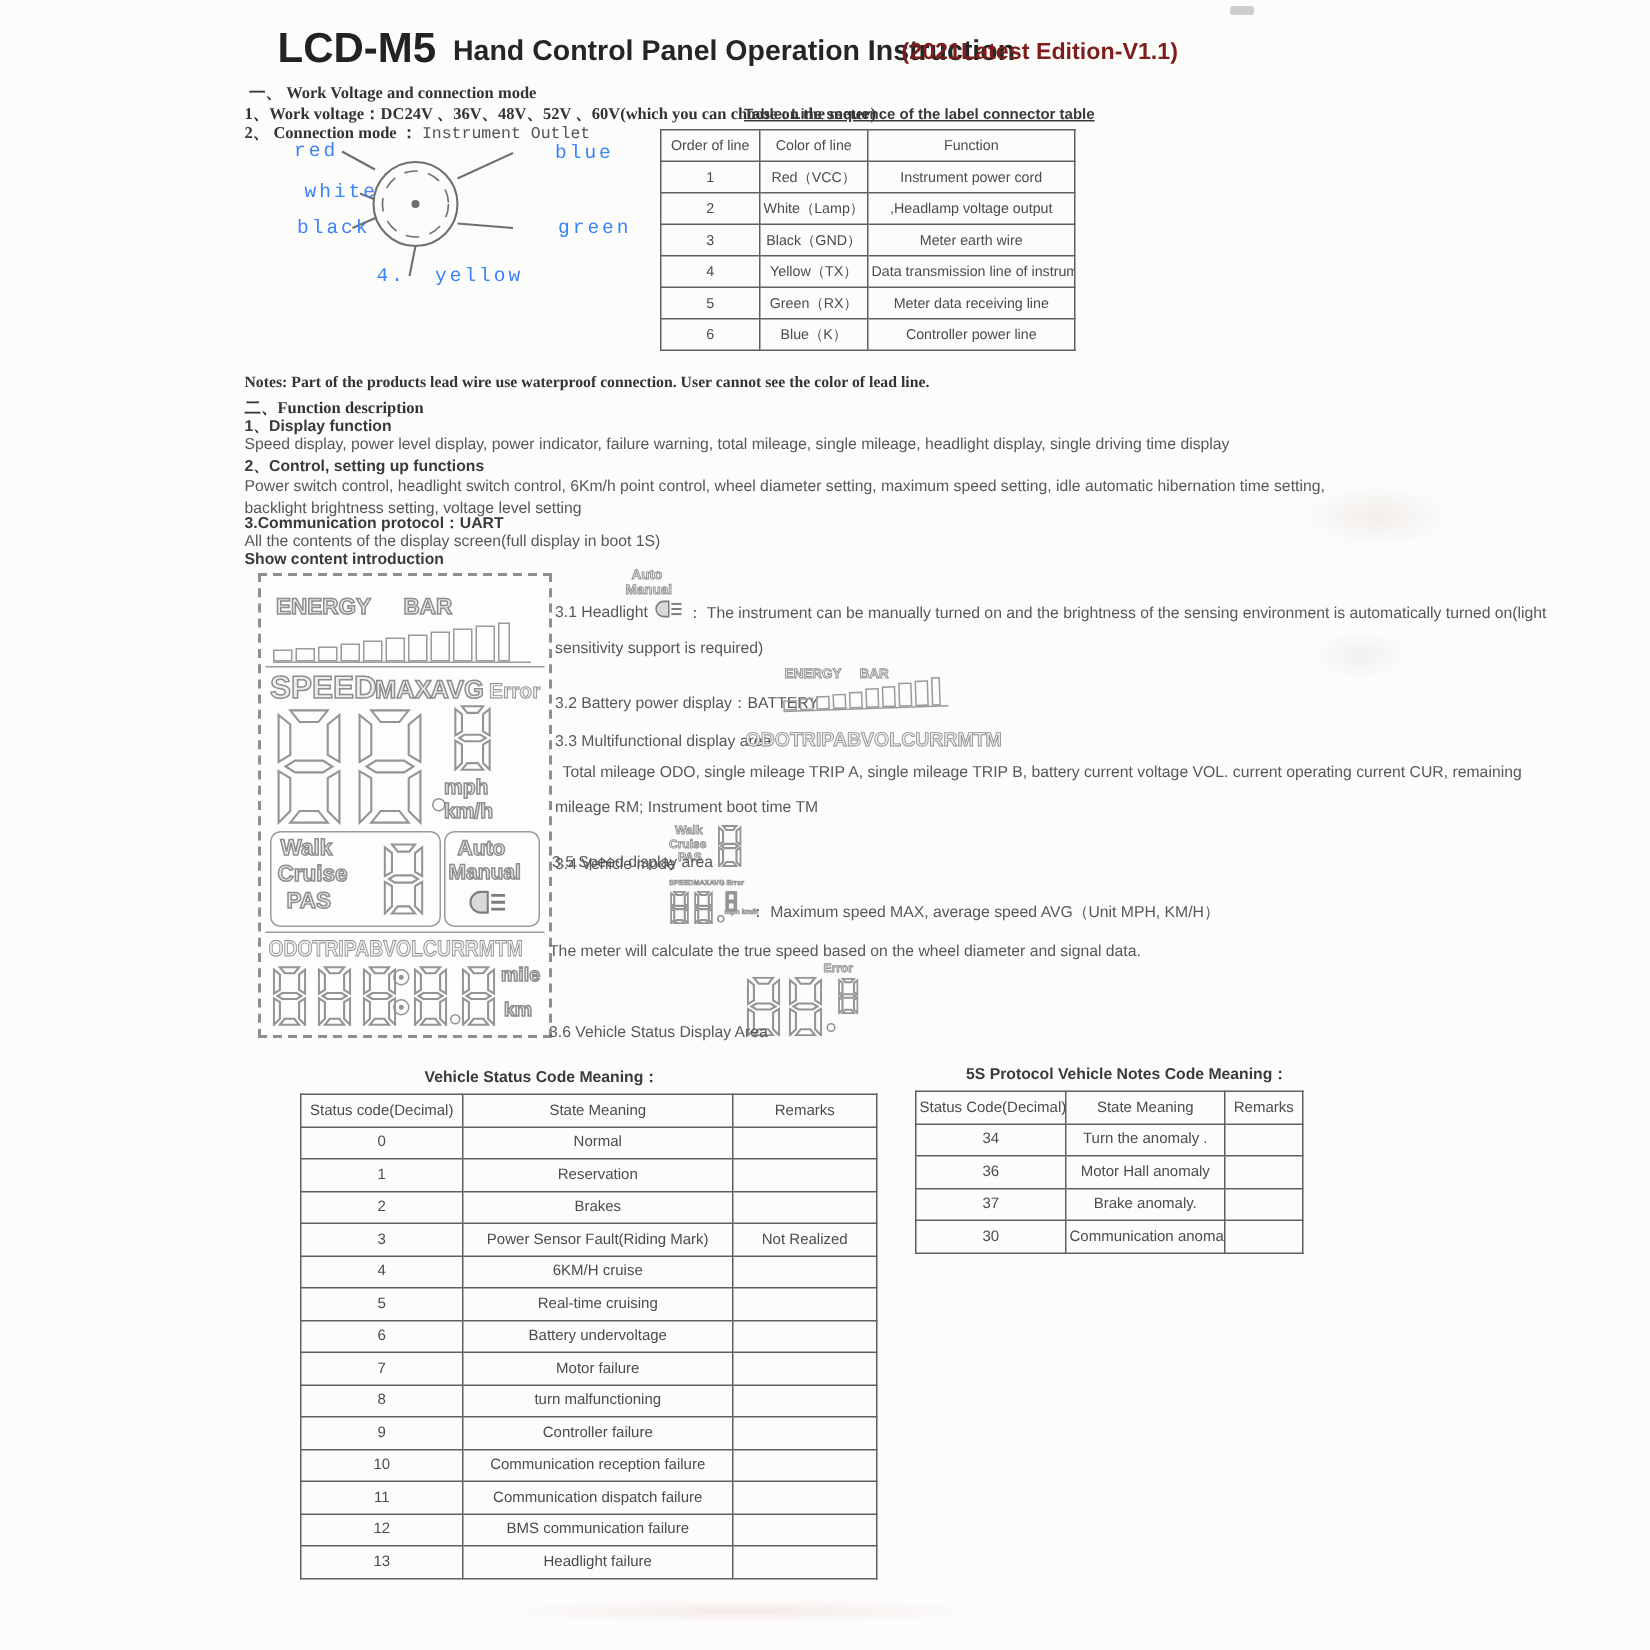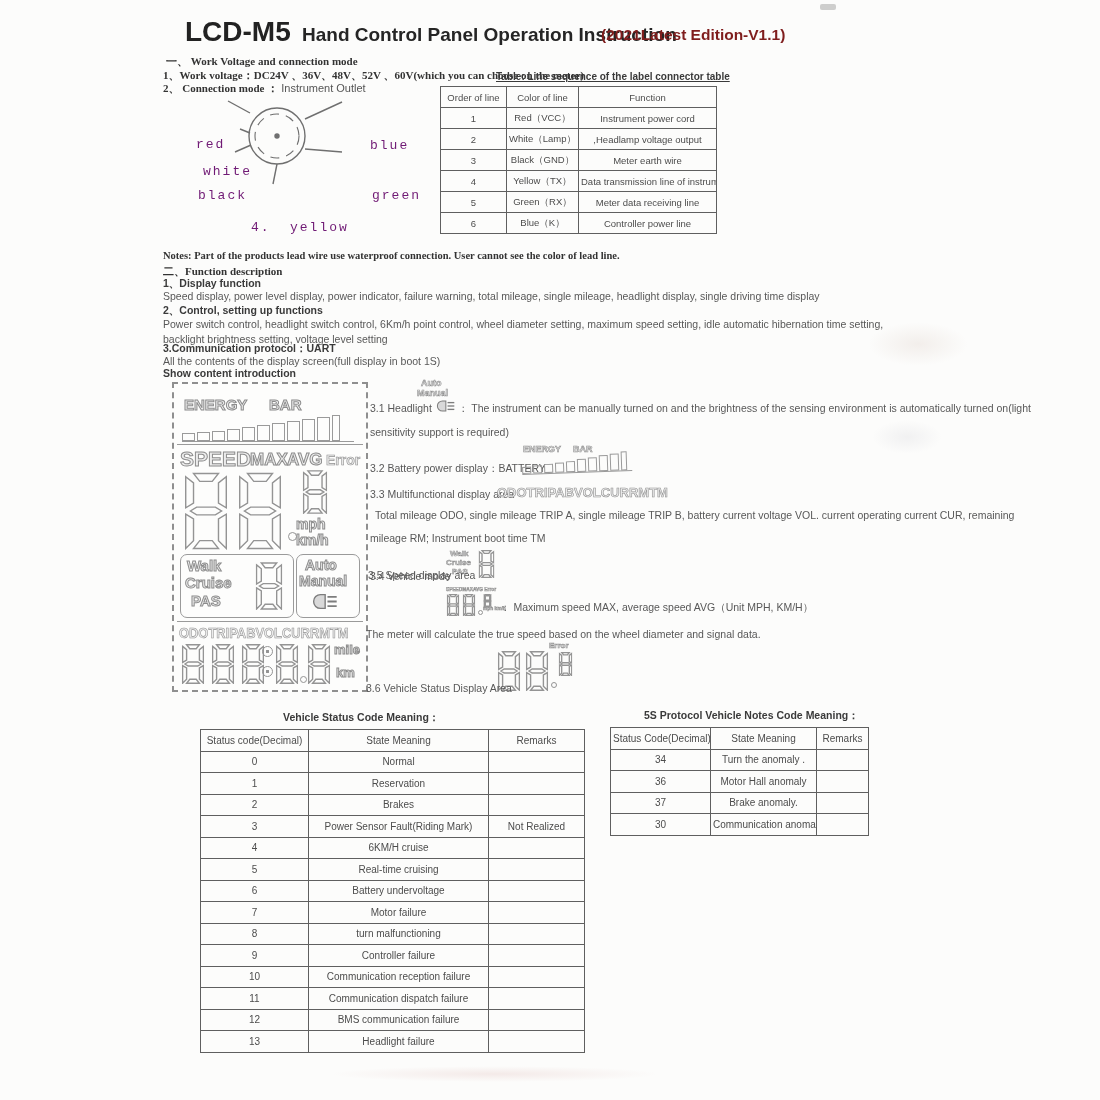--- a/index.html
+++ b/index.html
@@ -3,21 +3,21 @@
 <meta charset="utf-8">
 <style>
   html,body{margin:0;padding:0;background:#e8e8e8;}
   .page{position:relative;width:1100px;height:1100px;margin:0 auto;background:#fcfcfb;
         font-family:"Liberation Sans",sans-serif;color:#4a4a4a;overflow:hidden;
         box-shadow:0 0 6px rgba(0,0,0,.2);}
   .t{position:absolute;white-space:nowrap;}
   .serifb{font-family:"Liberation Serif",serif;font-weight:bold;color:#333;}
   .sansb{font-weight:bold;color:#3a3a3a;}
   .body-txt{color:#585858;font-size:10.5px;}
-  .mono{font-family:"Liberation Mono","DejaVu Sans Mono",monospace;color:#701a75;letter-spacing:2px;margin-top:44px;}
+  .mono{font-family:"Liberation Mono","DejaVu Sans Mono",monospace;color:#3b82f6;letter-spacing:2px;}
 
   
   table{border-collapse:collapse;table-layout:fixed;}
   .doc-table{position:absolute;background:transparent;}
   .doc-table td,.doc-table th{border:1px solid #5f5f5f;text-align:center;vertical-align:middle;
       font-weight:normal;color:#4c4c4c;overflow:hidden;white-space:nowrap;}
   .wire-table td,.wire-table th{font-size:9.5px;height:20px;padding:0 2px;}
   .status-table td,.status-table th{font-size:10px;height:20.5px;padding:0 2px;}
   .proto-table td,.proto-table th{font-size:10px;height:20.5px;padding:0 2px;}
 
@@ -64,21 +64,21 @@
 </svg>
 
 <div class="page">
 
   <div class="t sansb" style="left:185px;top:16px;font-size:28px;color:#222;">LCD-M5</div>
   <div class="t sansb" style="left:302px;top:24px;font-size:19px;color:#252525;">Hand Control Panel Operation Instruction</div>
   <div class="t sansb" style="left:601px;top:26px;font-size:15.5px;color:#7f1d1d;">(2021Latest Edition-V1.1)</div>
 
   <div class="t serifb" style="left:166px;top:54px;font-size:11px;">一、   Work Voltage and connection mode</div>
   <div class="t serifb" style="left:163px;top:67.5px;font-size:11px;">1、Work voltage：DC24V 、36V、48V、52V 、60V(which you can choose on the meter)</div>
-  <div class="t" style="left:163px;top:80.5px;font-size:11px;"><span class="serifb">2、  Connection mode ：</span> <span style="color:#555;">Instrument Outlet</span></div>
+  <div class="t" style="left:163px;top:80.5px;font-size:11px;"><span class="serifb">2、  Connection mode ：</span> <span style="color:#555;font-family:Liberation Mono, monospace;">Instrument Outlet</span></div>
 
   <svg class="t" style="left:180px;top:88px;" width="240" height="117" viewBox="0 0 240 117">
     <g fill="none" stroke="#6f6f6f" stroke-width="1.4">
       <circle cx="97" cy="48" r="28"></circle>
       <circle cx="97" cy="48" r="22" stroke-dasharray="9 7" stroke-width="1.1"></circle>
       <circle cx="97" cy="48" r="2" fill="#6f6f6f"></circle>
       <line x1="48" y1="13" x2="70" y2="25"></line>
       <line x1="60" y1="41" x2="70" y2="45"></line>
       <line x1="55" y1="64" x2="71" y2="57"></line>
       <line x1="125" y1="31" x2="162" y2="14"></line>

